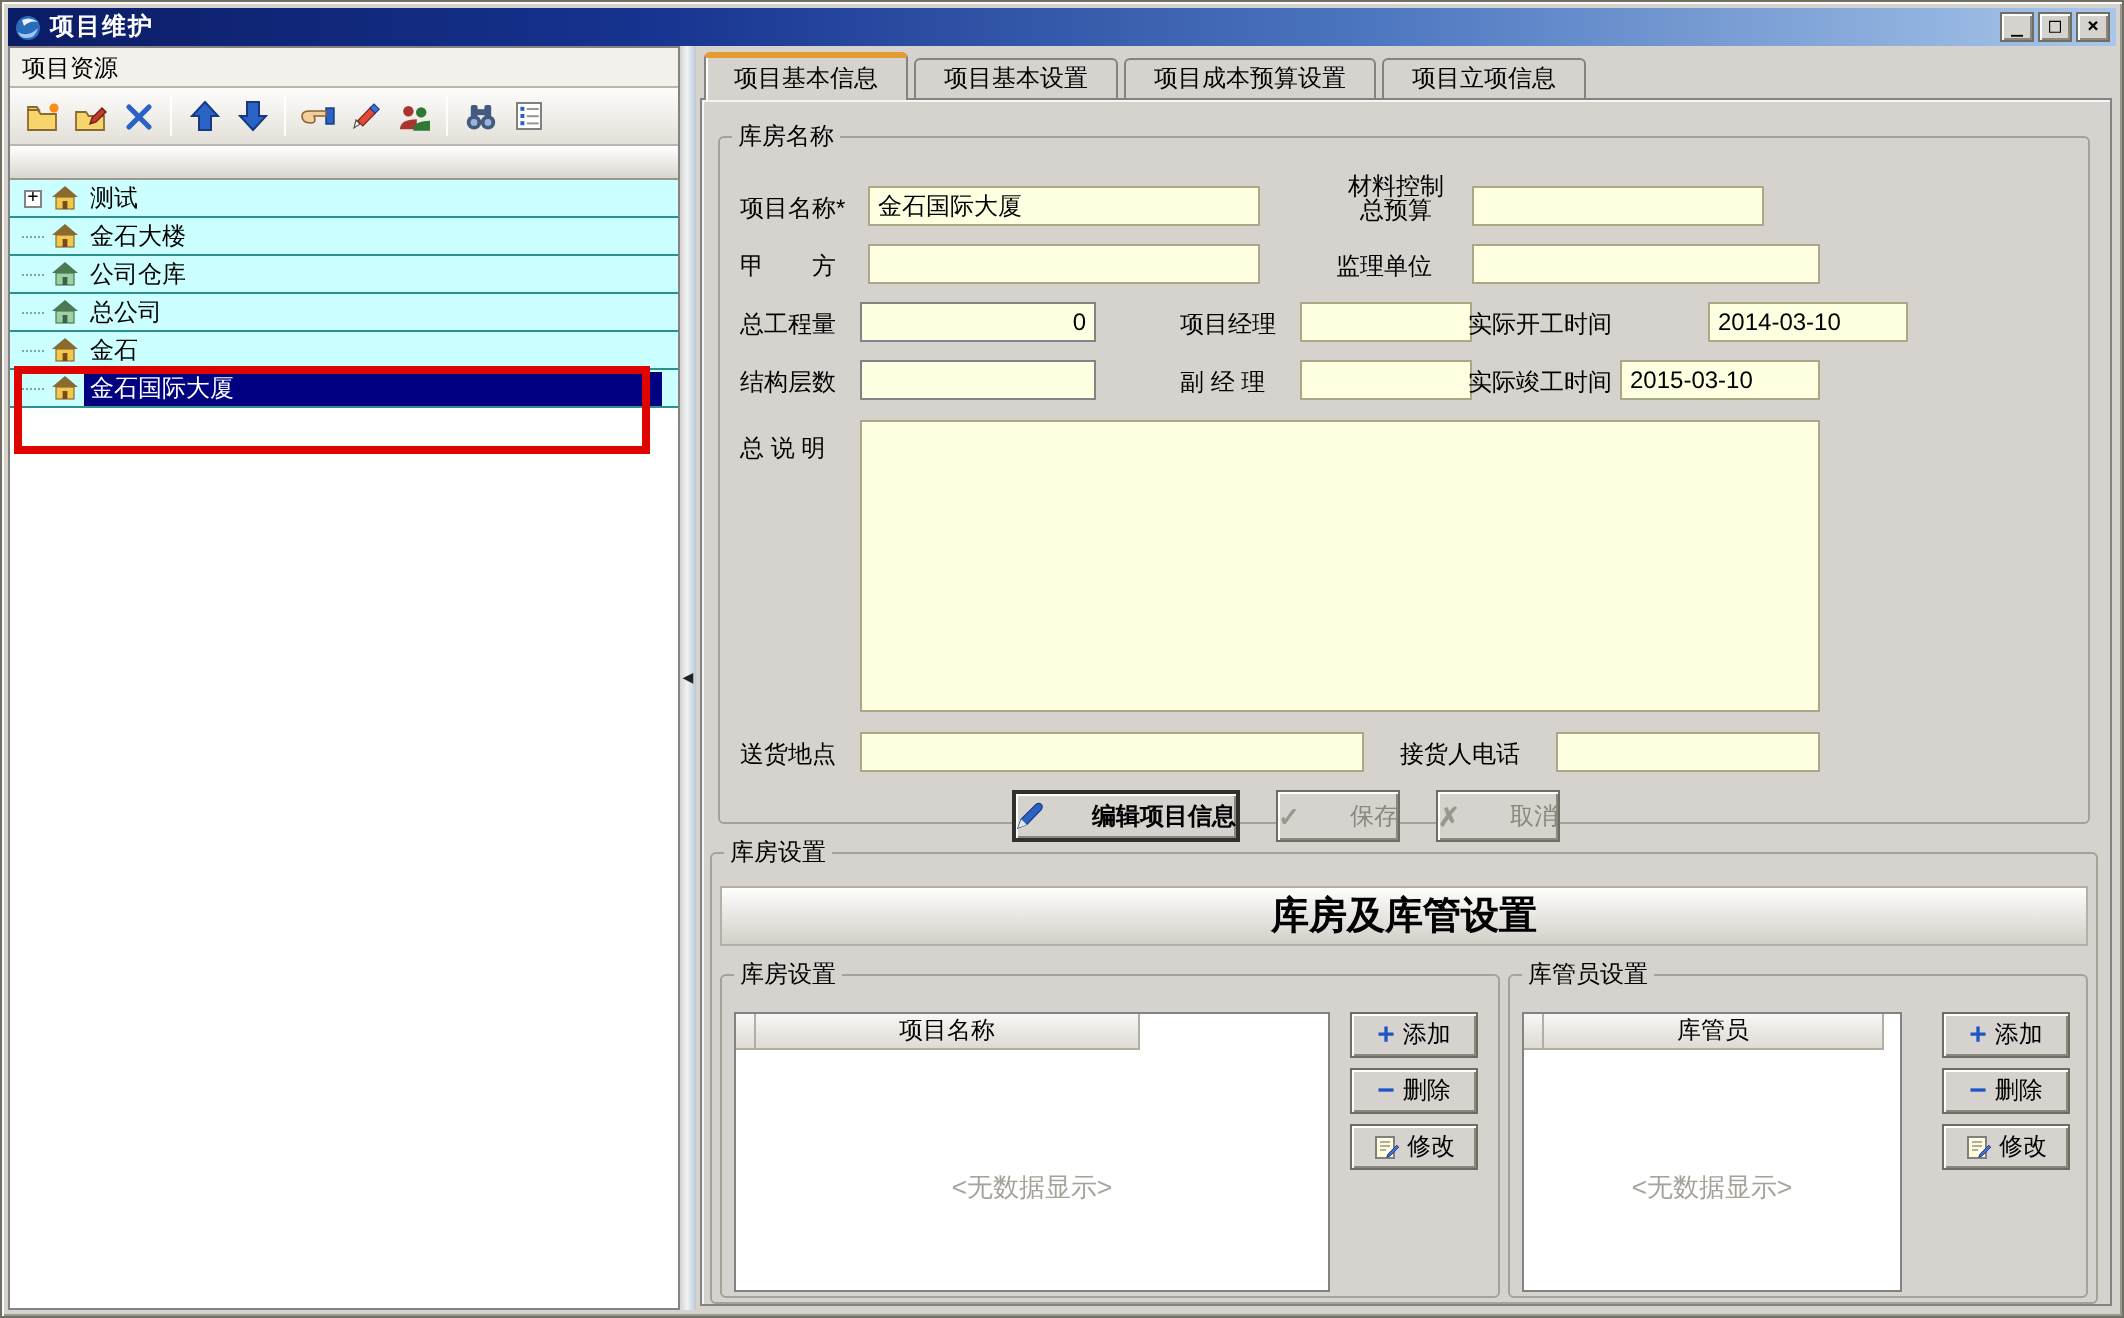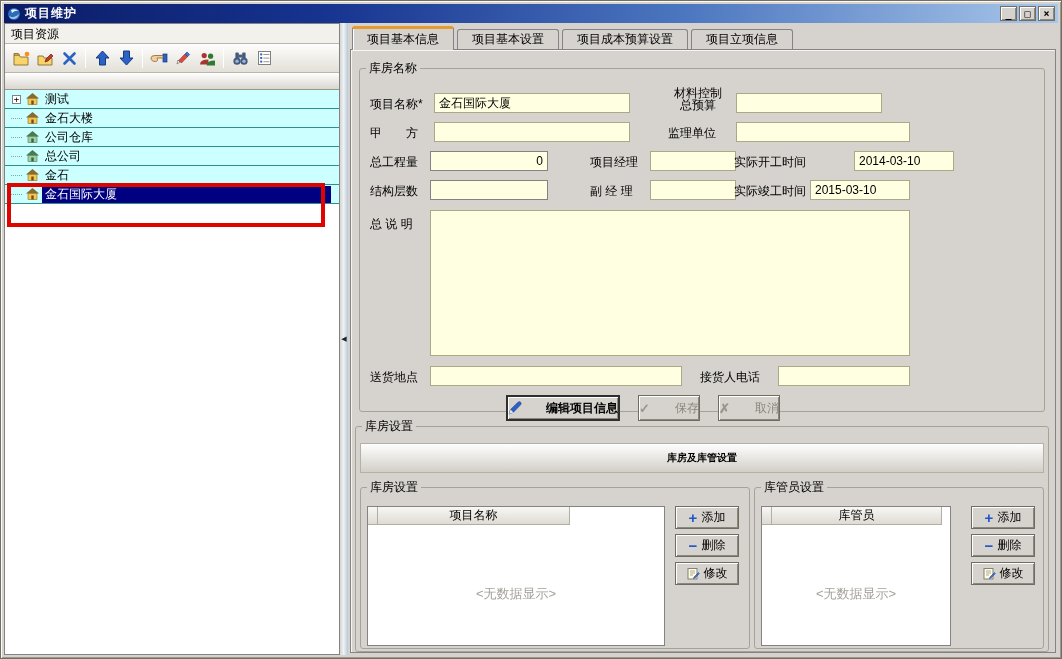--- a/index.html
+++ b/index.html
@@ -81,21 +81,21 @@
   .cbtn{position:absolute;height:26px;background:#d6d3ce;border:1px solid #6f6c61;
     box-shadow:inset 1px 1px 0 #fff,inset -1px -1px 0 #8a877c;
     font:12px "Liberation Sans",sans-serif;display:flex;align-items:center;
     justify-content:space-between;gap:5px;cursor:pointer;padding:0;}
   .cbtn.primary{border:2px solid #30302c;font-weight:bold;}
   .cbtn.disabled{color:#8a877c;cursor:default;}
   .gicon{font-size:13px;font-weight:bold;color:#9a978c;line-height:1;}
 
   .wh-header{position:absolute;left:4px;top:8px;right:4px;height:30px;
     background:linear-gradient(#fefefe,#d2cfc7);border:1px solid #b3b0a6;
-    display:flex;align-items:center;justify-content:center;font-weight:bold;font-size:10px;font-family:Liberation Serif, serif;}
+    display:flex;align-items:center;justify-content:center;font-weight:bold;font-size:19px;font-family:Liberation Serif, serif;}
   .sub-group{position:absolute;height:170px;}
   .sub-rooms{left:4px;top:44px;width:390px;}
   .sub-keepers{left:398px;top:44px;right:4px;}
   .list{position:absolute;background:#fff;border:1px solid #848284;top:10px;height:140px;}
   .list-rooms{left:6px;width:298px;}
   .list-keepers{left:6px;width:190px;}
   .lheader{height:18px;display:flex;}
   .lh-sliver{width:10px;border-right:1px solid #b1aea4;border-bottom:1px solid #b1aea4;
     background:linear-gradient(#f8f7f5,#dedbd3);}
   .lh-col{border-right:1px solid #b1aea4;border-bottom:1px solid #b1aea4;text-align:center;

